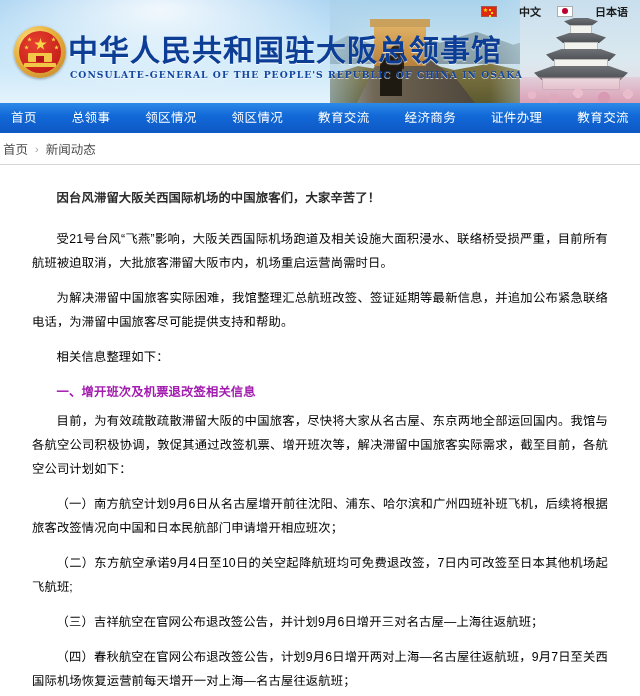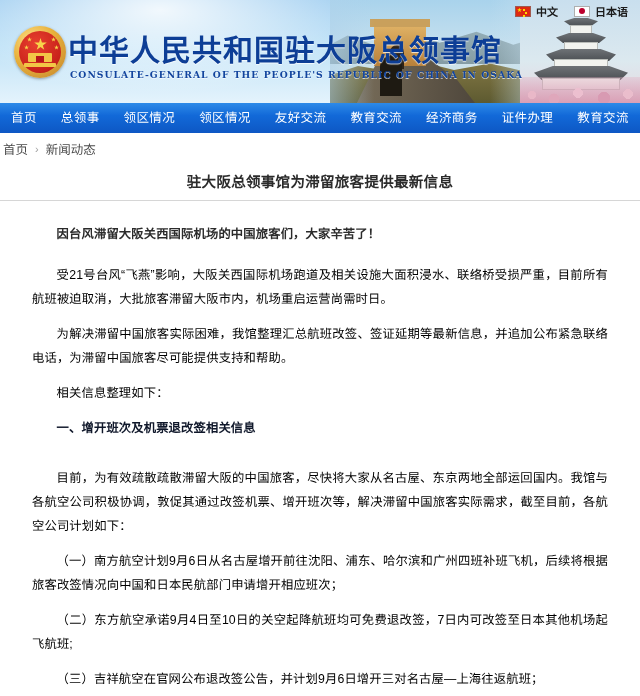--- a/index.html
+++ b/index.html
@@ -218,21 +218,21 @@
     position: absolute;
     right: 12px; top: 3px;
     display: flex;
     align-items: center;
     gap: 16px;
     z-index: 6;
   }
   .lang-item {
     display: flex;
     align-items: center;
-    gap: 5px;
+    gap: 22px;
     cursor: pointer;
   }
   .lang-label {
     font-size: 11px;
     color: #1a1a1a;
     font-weight: bold;
     white-space: nowrap;
   }
   .flag {
     width: 16px; height: 11px;
@@ -335,23 +335,23 @@
     text-align: justify;
     letter-spacing: .15px;
   }
   .para.lead {
     font-weight: bold;
     color: #2b2b2b;
     margin-bottom: 17px;
   }
   .para.heading {
     font-weight: bold;
-    color: #0f172a;
+    color: #a21caf;
     text-indent: 2em;
-    margin-bottom: 26px;
+    margin-bottom: 5px;
   }
   .para.plain { text-indent: 2em; }
 </style>
 </head>
 <body>
 
 <div id="page">
 
   <div class="banner">
     <div class="banner-sky"></div>
@@ -403,35 +403,33 @@
         <span class="lang-label">日本语</span>
       </div>
     </div>
   </div>
 
   <nav class="navbar">
     <a class="nav-item">首页</a>
     <a class="nav-item">总领事</a>
     <a class="nav-item">领区情况</a>
     <a class="nav-item">领区情况</a>
-    <a class="nav-item">友好交流</a>
     <a class="nav-item">教育交流</a>
     <a class="nav-item">经济商务</a>
     <a class="nav-item">证件办理</a>
     <a class="nav-item">教育交流</a>
   </nav>
 
   <div class="breadcrumb">
     <a class="bc-link">首页</a>
     <span class="bc-sep">›</span>
     <span class="bc-link">新闻动态</span>
   </div>
 
   <article class="article">
-    <h1 class="article-title">驻大阪总领事馆为滞留旅客提供最新信息</h1>
     <div class="title-rule"></div>
 
     <div class="body-copy">
       <p class="para lead">因台风滞留大阪关西国际机场的中国旅客们，大家辛苦了！</p>
       <p class="para plain">受21号台风“飞燕”影响，大阪关西国际机场跑道及相关设施大面积浸水、联络桥受损严重，目前所有航班被迫取消，大批旅客滞留大阪市内，机场重启运营尚需时日。</p>
       <p class="para plain">为解决滞留中国旅客实际困难，我馆整理汇总航班改签、签证延期等最新信息，并追加公布紧急联络电话，为滞留中国旅客尽可能提供支持和帮助。</p>
       <p class="para plain">相关信息整理如下：</p>
       <p class="para heading">一、增开班次及机票退改签相关信息</p>
       <p class="para plain">目前，为有效疏散疏散滞留大阪的中国旅客，尽快将大家从名古屋、东京两地全部运回国内。我馆与各航空公司积极协调，敦促其通过改签机票、增开班次等，解决滞留中国旅客实际需求，截至目前，各航空公司计划如下：</p>
       <p class="para plain">（一）南方航空计划9月6日从名古屋增开前往沈阳、浦东、哈尔滨和广州四班补班飞机，后续将根据旅客改签情况向中国和日本民航部门申请增开相应班次；</p>

